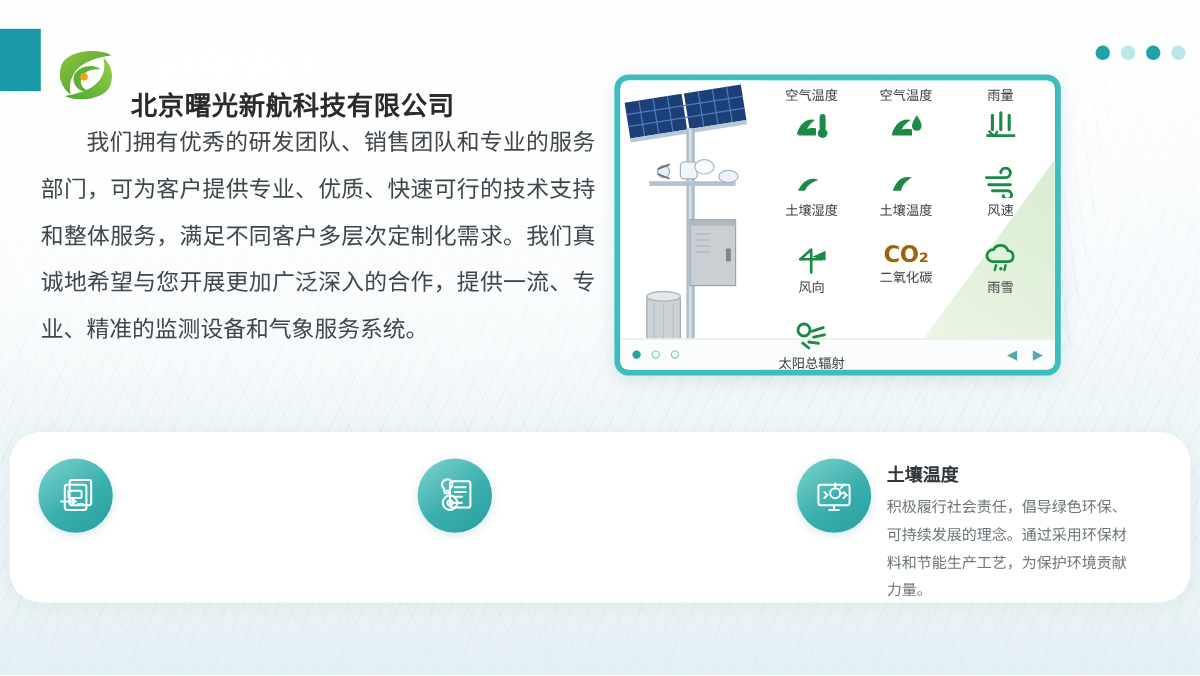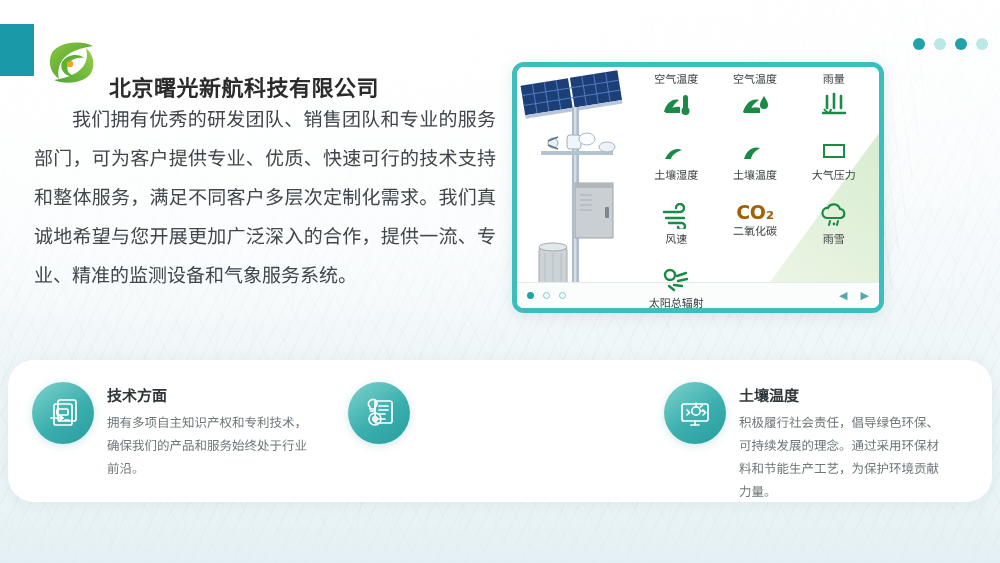--- a/index.html
+++ b/index.html
@@ -314,40 +314,45 @@
           <span class="caption">土壤湿度</span>
         </div>
         <div class="sensor">
           <span class="glyph">
             <svg width="30" height="26" viewBox="0 0 30 26">
               <path d="M4 20 C7 10, 14 7, 20 9 C15 12, 12 15, 11 20 Z" fill="#1a8a46"></path>
             </svg>
           </span>
           <span class="caption">土壤温度</span>
         </div>
-        <div class="sensor">
-          <span class="glyph">
-            <svg width="30" height="26" viewBox="0 0 30 26">
-                <rect x="5" y="6" width="20" height="12" fill="none" stroke="#1a8a46" stroke-width="2"></rect>
-              </svg>
-          </span>
-          <span class="caption">大气压力</span>
-        </div>
 
         <div class="sensor">
           <span class="glyph">
             <svg width="32" height="26" viewBox="0 0 32 26">
               <g fill="none" stroke="#1a8a46" stroke-width="2.4" stroke-linecap="round">
                 <path d="M4 9 H20 A4 4 0 1 0 16 5"></path>
                 <path d="M6 15 H24"></path>
                 <path d="M9 20 H21 A3.5 3.5 0 1 1 18 24"></path>
               </g>
             </svg>
           </span>
           <span class="caption">风速</span>
+        </div>
+        <div class="sensor">
+          <span class="glyph">
+            <svg width="30" height="26" viewBox="0 0 30 26">
+              <g stroke="#1a8a46" stroke-width="2.2" stroke-linecap="round" fill="none">
+                <line x1="15" y1="6" x2="15" y2="24"></line>
+                <line x1="6" y1="13" x2="24" y2="13"></line>
+                <path d="M6 13 L15 5"></path>
+              </g>
+              <path d="M16 11 L27 6 L27 14 Z" fill="#1a8a46"></path>
+            </svg>
+          </span>
+          <span class="caption">风向</span>
         </div>
         <div class="sensor">
           <span class="bigtext">CO₂</span>
           <span class="caption">二氧化碳</span>
         </div>
 
         <div class="sensor">
           <span class="glyph">
             <svg width="30" height="26" viewBox="0 0 30 26">
               <path d="M8 15 A5 5 0 0 1 9 5 A6.5 6.5 0 0 1 21 6 A4.6 4.6 0 0 1 22 15 Z" fill="none" stroke="#1a8a46" stroke-width="2.2"></path>
@@ -395,24 +400,20 @@
 
     <div class="card">
       <div class="card-icon">
         <svg width="34" height="34" viewBox="0 0 34 34" fill="none" stroke="#ffffff" stroke-width="1.7">
           <rect x="12" y="4" width="18" height="21" rx="2"></rect>
           <rect x="8" y="8" width="18" height="21" rx="2"></rect>
           <rect x="11" y="13" width="11" height="6" rx="1"></rect>
           <path d="M5 22 H16 M13 19 L17 22 L13 25" stroke-linecap="round"></path>
           <path d="M19 24 H23" stroke-linecap="round"></path>
         </svg>
-      </div>
-      <div class="card-body">
-        <div class="card-title">技术方面</div>
-        <div class="card-text">拥有多项自主知识产权和专利技术，确保我们的产品和服务始终处于行业前沿。</div>
       </div>
     </div>
 
     <div class="card">
       <div class="card-icon">
         <svg width="34" height="34" viewBox="0 0 34 34" fill="none" stroke="#ffffff" stroke-width="1.7">
           <rect x="13" y="5" width="17" height="22" rx="2"></rect>
           <path d="M17 10 H26 M17 14 H26 M17 18 H23" stroke-linecap="round"></path>
           <path d="M9 4 A4 4 0 0 1 13 11 L13 13 H8 L8 11 A4 4 0 0 1 9 4 Z"></path>
           <path d="M8.5 15 H12.5" stroke-linecap="round"></path>

